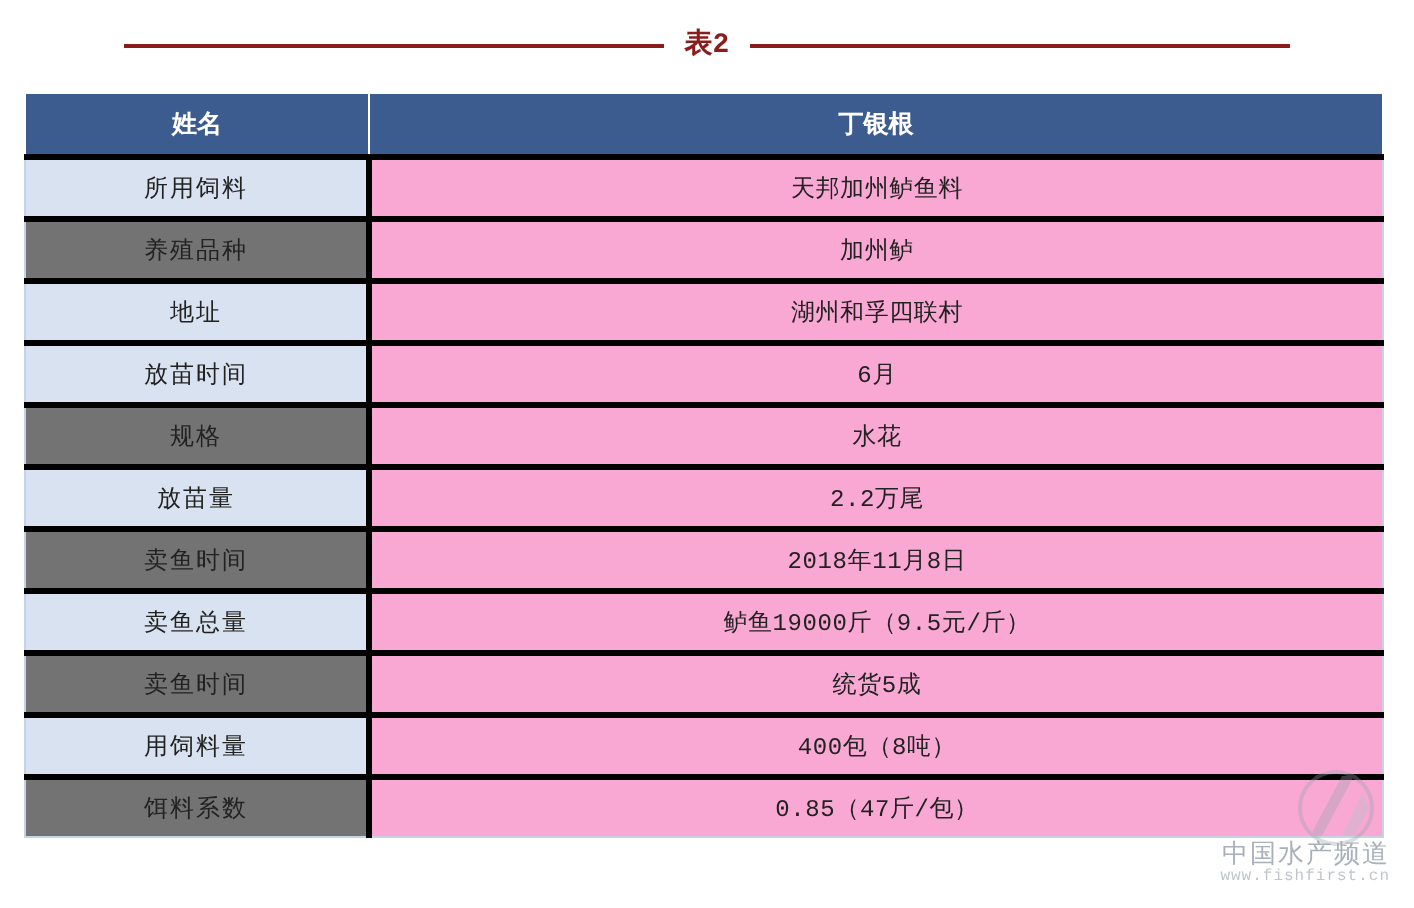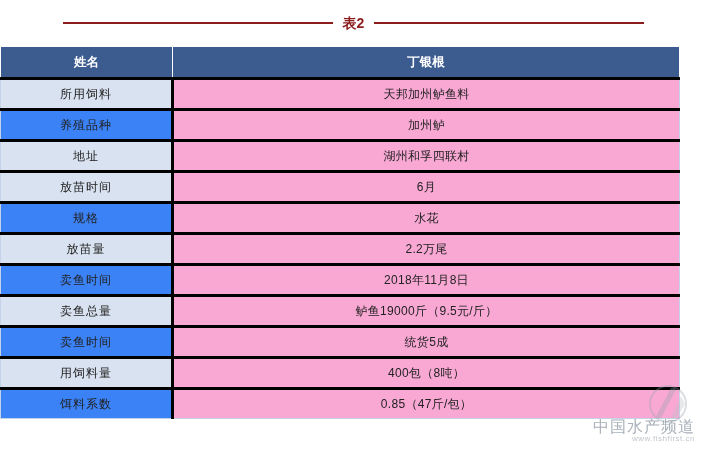--- a/index.html
+++ b/index.html
@@ -12,20 +12,21 @@
     background: #ffffff;
     font-family: "Liberation Sans", sans-serif;
     overflow: hidden;
     position: relative;
   }
   .page {
     width: 707px;
     height: 454px;
     position: relative;
     box-sizing: border-box;
+    font-family: Liberation Mono, monospace;
   }
 
   
   .title-row {
     position: absolute;
     top: 12px;
     left: 0;
     width: 707px;
     height: 22px;
     display: flex;
@@ -43,21 +44,21 @@
     font-weight: bold;
     padding: 0 10px;
     line-height: 1;
     white-space: nowrap;
   }
 
   
   .table-wrap {
     position: absolute;
     top: 46px;
-    left: 0;
+    left: 12px;
     width: 679px;
   }
   table.data {
     border-collapse: collapse;
     width: 679px;
     table-layout: fixed;
   }
   table.data col.c1 { width: 172px; }
   table.data col.c2 { width: 507px; }
 
@@ -75,21 +76,21 @@
     background: #3c5b8f;
     color: #ffffff;
     font-weight: bold;
     font-size: 12.5px;
     height: 30px;
     border: 1px solid #ffffff;
   }
   
   tr.odd td.label  { background: #d9e2f0; }
   tr.odd td.value  { background: #f9a8d4; }
-  tr.even td.label { background: #3b82f6; }
+  tr.even td.label { background: #737373; }
   tr.even td.value { background: #f9a8d4; }
 
   td.label {
     font-weight: normal;
     letter-spacing: 1px;
   }
   td.value {
     letter-spacing: 0.3px;
   }
 
@@ -104,21 +105,21 @@
   .watermark {
     position: absolute;
     right: 12px;
     bottom: 10px;
     text-align: right;
     line-height: 1.1;
     user-select: none;
   }
   .wm-main {
     color: #9aa3ad;
-    font-size: 16px;
+    font-size: 13px;
     letter-spacing: 1px;
     opacity: 0.85;
   }
   .wm-sub {
     color: #b9bfc6;
     font-size: 8px;
     letter-spacing: 0.5px;
     opacity: 0.9;
   }
   .wm-logo {

